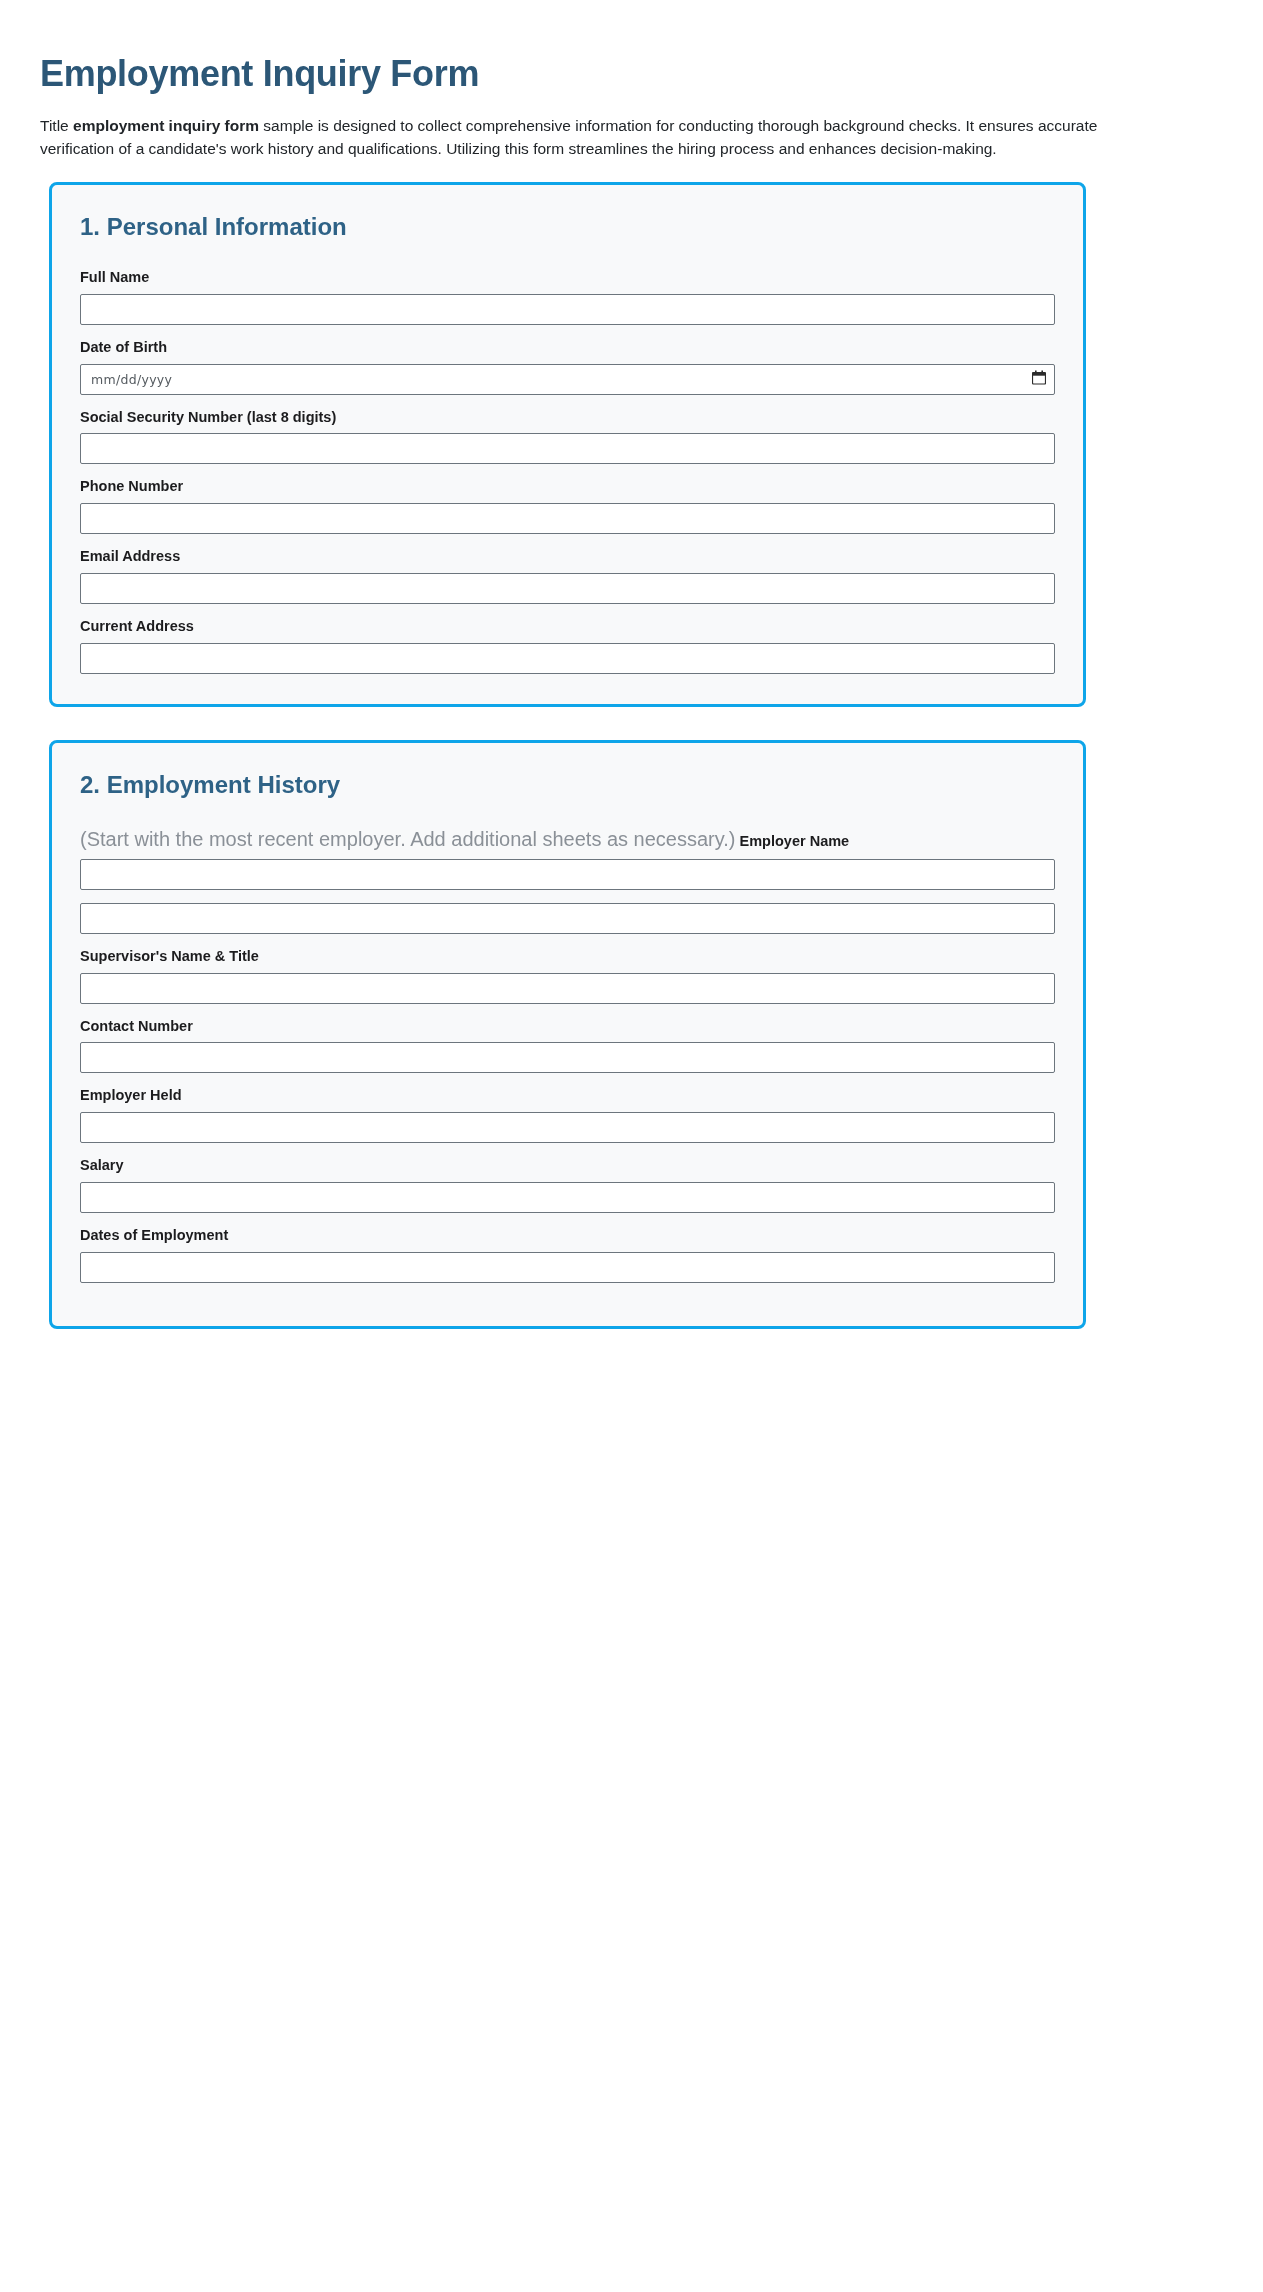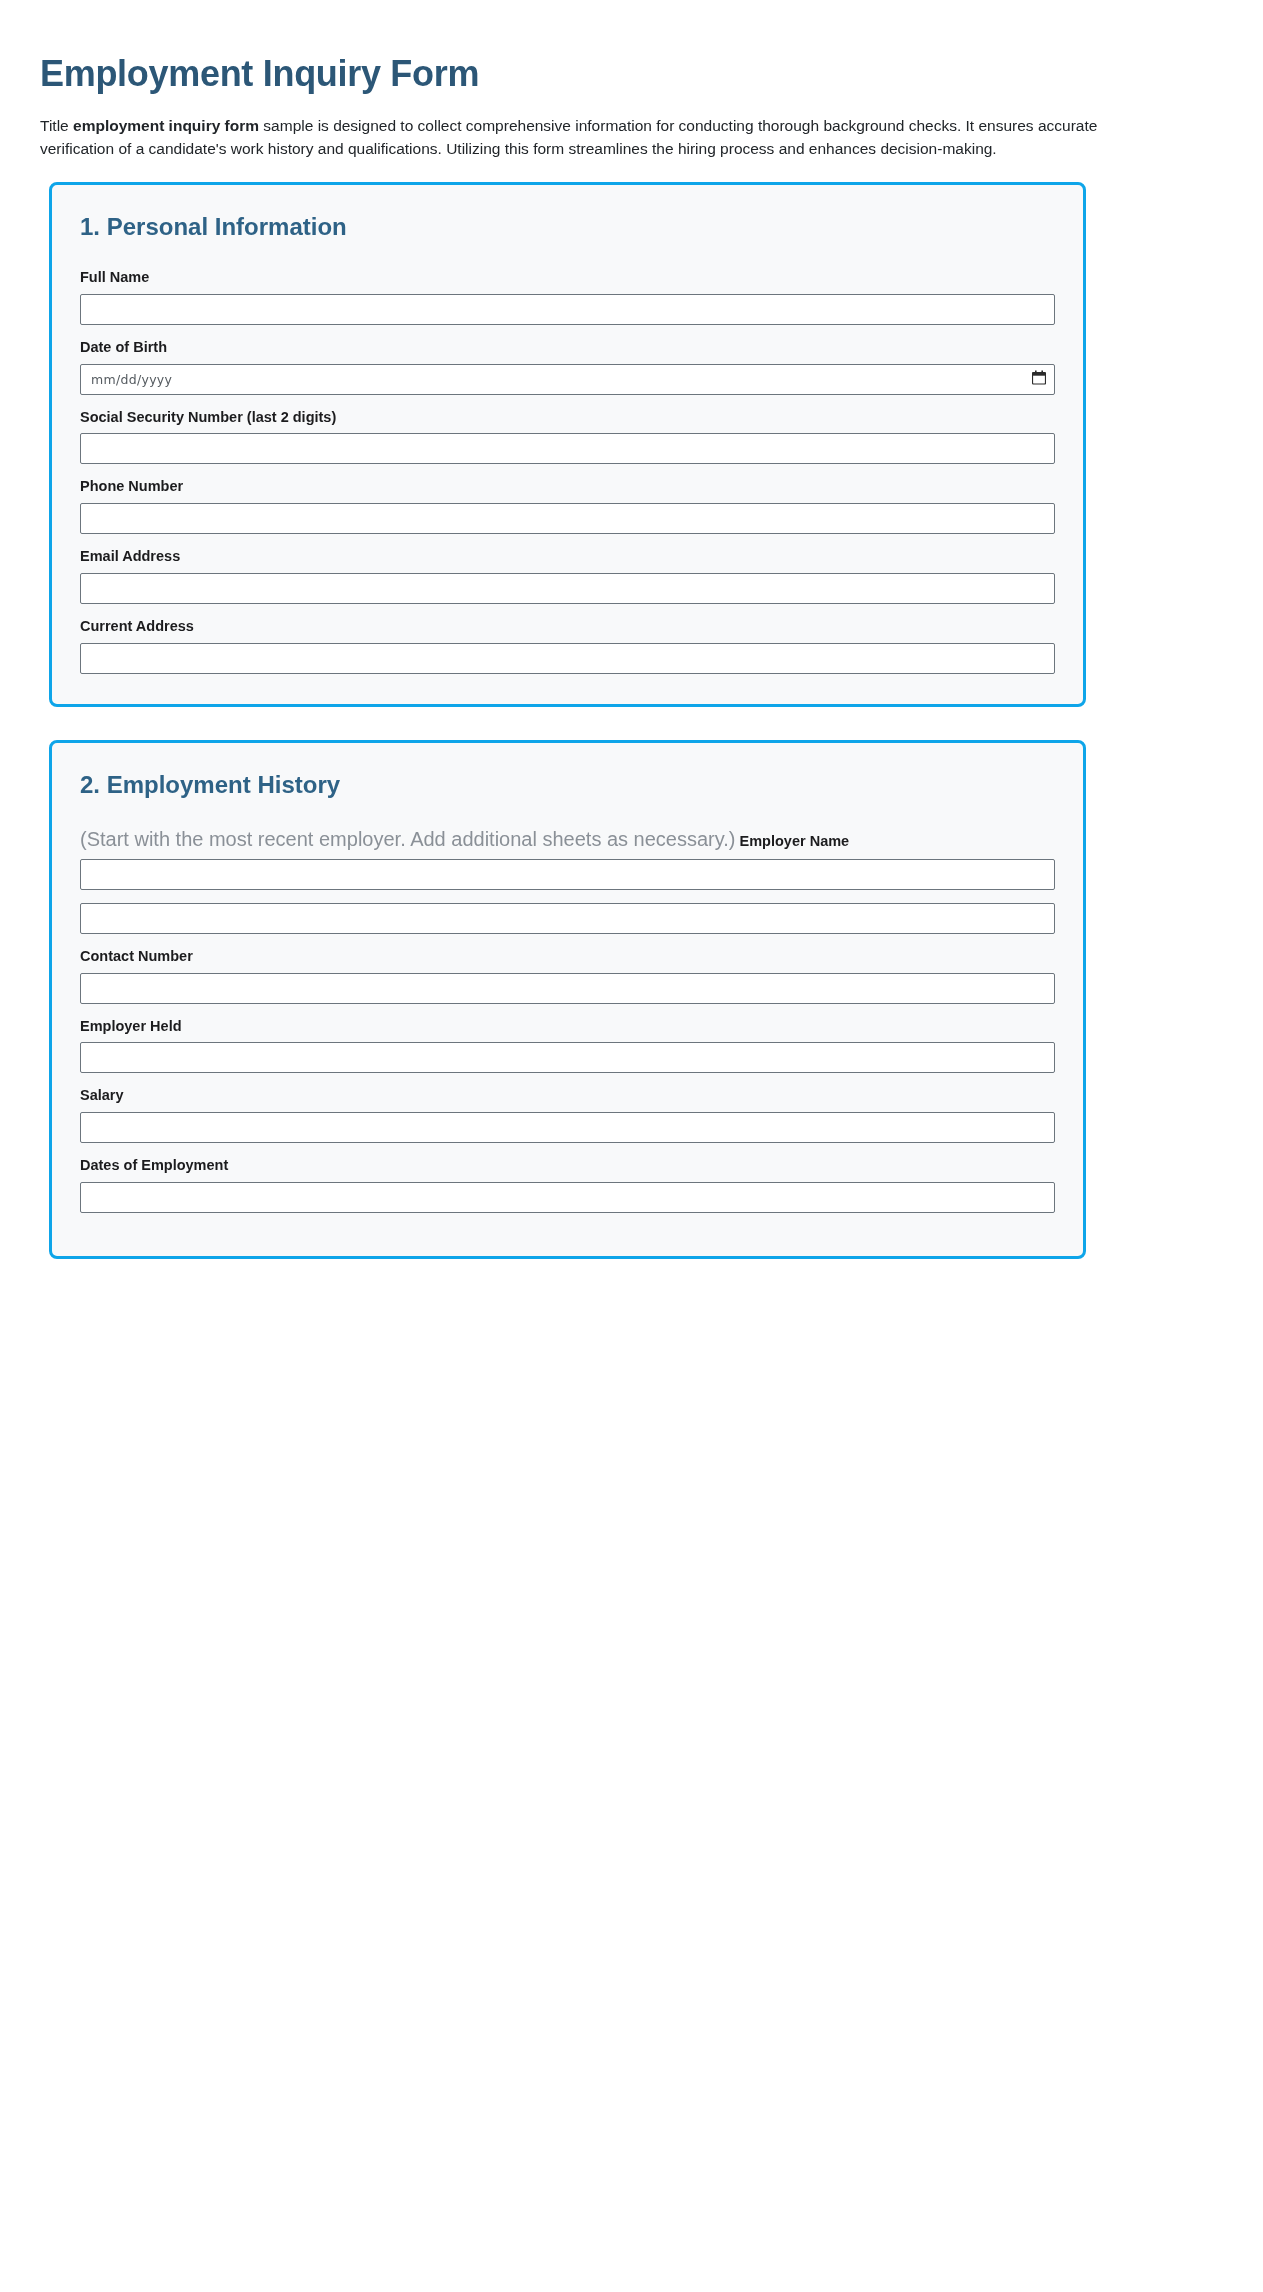--- a/index.html
+++ b/index.html
@@ -139,21 +139,21 @@
             <rect x="0.5" y="2.5" width="13" height="11.5" rx="1" fill="#ffffff" stroke="#2b2b2b" stroke-width="1.2"></rect>
             <rect x="0.5" y="2.5" width="13" height="3.2" fill="#2b2b2b"></rect>
             <rect x="3" y="0.5" width="1.6" height="3.2" fill="#2b2b2b"></rect>
             <rect x="9.4" y="0.5" width="1.6" height="3.2" fill="#2b2b2b"></rect>
           </svg>
         </span>
       </div>
     </div>
 
     <div class="field">
-      <label class="field-label">Social Security Number (last 2 digits)</label>
+      <label class="field-label">Social Security Number (last 8 digits)</label>
       <input class="text-input" type="text" placeholder="" style="">
     </div>
 
     <div class="field">
       <label class="field-label">Phone Number</label>
       <input class="text-input" type="text" placeholder="" style="">
     </div>
 
     <div class="field">
       <label class="field-label">Email Address</label>
@@ -171,20 +171,24 @@
 
     <div class="field">
       <label class="field-label"><span class="note">(Start with the most recent employer. Add additional sheets as necessary.)</span> <span class="note-label">Employer Name</span></label>
       <input class="text-input" type="text" placeholder="" style="">
     </div>
 
     <div class="field">
       <input class="text-input" type="text" placeholder="" style="">
     </div>
 
+    <div class="field">
+      <label class="field-label">Supervisor's Name &amp; Title</label>
+      <input class="text-input" type="text" placeholder="" style="">
+    </div>
 
     <div class="field">
       <label class="field-label">Contact Number</label>
       <input class="text-input" type="text" placeholder="" style="">
     </div>
 
     <div class="field">
       <label class="field-label">Employer Held</label>
       <input class="text-input" type="text" placeholder="" style="">
     </div>

